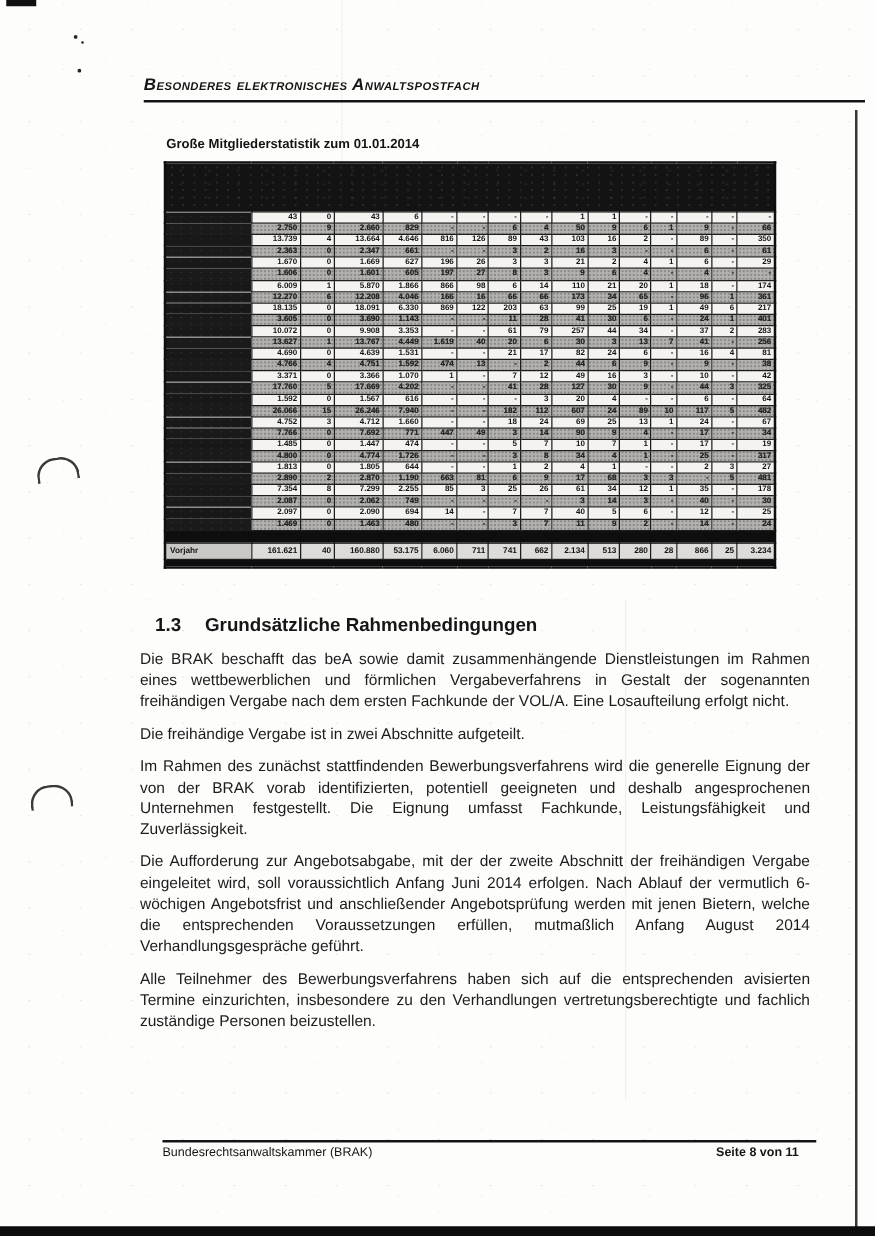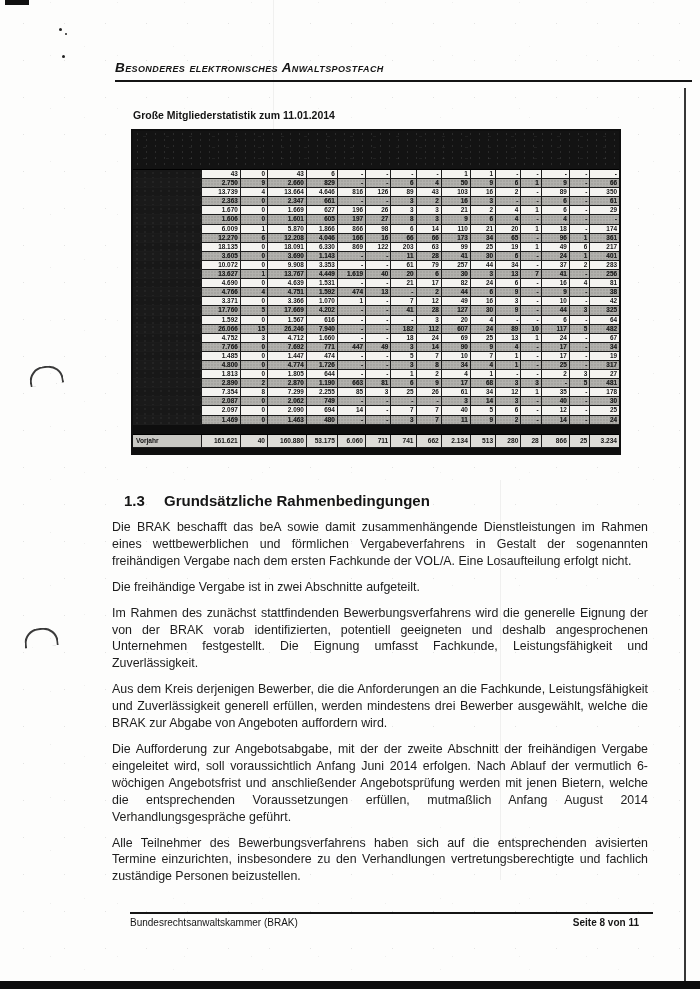--- a/index.html
+++ b/index.html
@@ -99,21 +99,21 @@
   <div class="scan-dot" style="left:62px;top:55px;"></div>
   <div class="fold-line" style="left:273px;top:0;height:240px;"></div>
   <div class="fold-line" style="left:500px;top:480px;height:400px;"></div>
   <div class="scan-right-line"></div>
   <div class="scan-bottom-band"></div>
   <div class="margin-arc" style="left:29px;top:366px;transform:rotate(-8deg);"></div>
   <div class="margin-arc" style="left:24px;top:628px;transform:rotate(-6deg);"></div>
 
   <div class="doc-header">Besonderes elektronisches Anwaltspostfach</div>
 
-  <div class="table-title">Große Mitgliederstatistik zum 11.01.2014</div>
+  <div class="table-title">Große Mitgliederstatistik zum 01.01.2014</div>
 
   <table class="stat-table">
     <colgroup>
       <col style="width:14.3%">
         <col style="width:8.0%">
         <col style="width:5.6%">
         <col style="width:8.0%">
       <col style="width:6.4%">
         <col style="width:5.8%">
         <col style="width:5.2%">
@@ -663,21 +663,20 @@
         </tr>
       </tbody>
   </table>
 
   <div class="text-block">
     <h2 class="section-heading"><span class="secnum">1.3</span><span>Grundsätzliche Rahmenbedingungen</span></h2>
     <div id="paragraphs">
         <p>Die BRAK beschafft das beA sowie damit zusammenhängende Dienstleistungen im Rahmen eines wettbewerblichen und förmlichen Vergabeverfahrens in Gestalt der sogenannten freihändigen Vergabe nach dem ersten Fachkunde der VOL/A. Eine Losaufteilung erfolgt nicht.</p>
         <p>Die freihändige Vergabe ist in zwei Abschnitte aufgeteilt.</p>
         <p>Im Rahmen des zunächst stattfindenden Bewerbungsverfahrens wird die generelle Eignung der von der BRAK vorab identifizierten, potentiell geeigneten und deshalb angesprochenen Unternehmen festgestellt. Die Eignung umfasst Fachkunde, Leistungsfähigkeit und Zuverlässigkeit.</p>
-        <p>Aus dem Kreis derjenigen Bewerber, die die Anforderungen an die Fachkunde, Leistungsfähigkeit und Zuverlässigkeit generell erfüllen, werden mindestens drei Bewerber ausgewählt, welche die BRAK zur Abgabe von Angeboten auffordern wird.</p>
         <p>Die Aufforderung zur Angebotsabgabe, mit der der zweite Abschnitt der freihändigen Vergabe eingeleitet wird, soll voraussichtlich Anfang Juni 2014 erfolgen. Nach Ablauf der vermutlich 6-wöchigen Angebotsfrist und anschließender Angebotsprüfung werden mit jenen Bietern, welche die entsprechenden Voraussetzungen erfüllen, mutmaßlich Anfang August 2014 Verhandlungsgespräche geführt.</p>
         <p>Alle Teilnehmer des Bewerbungsverfahrens haben sich auf die entsprechenden avisierten Termine einzurichten, insbesondere zu den Verhandlungen vertretungsberechtigte und fachlich zuständige Personen beizustellen.</p>
       </div>
   </div>
 
   <div class="doc-footer">
     <span>Bundesrechtsanwaltskammer (BRAK)</span>
     <span class="pageno">Seite 8 von 11</span>
   </div>
 

